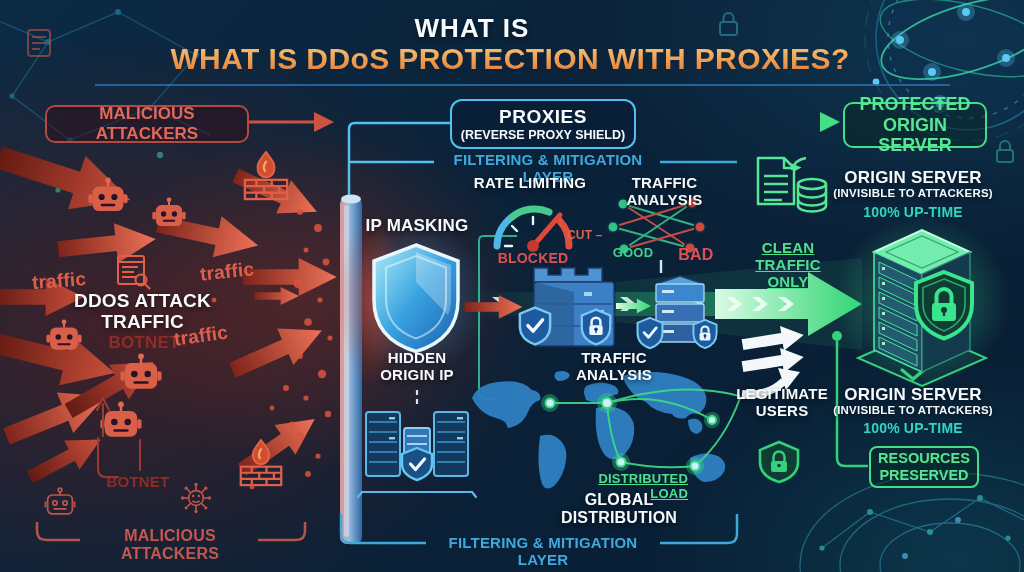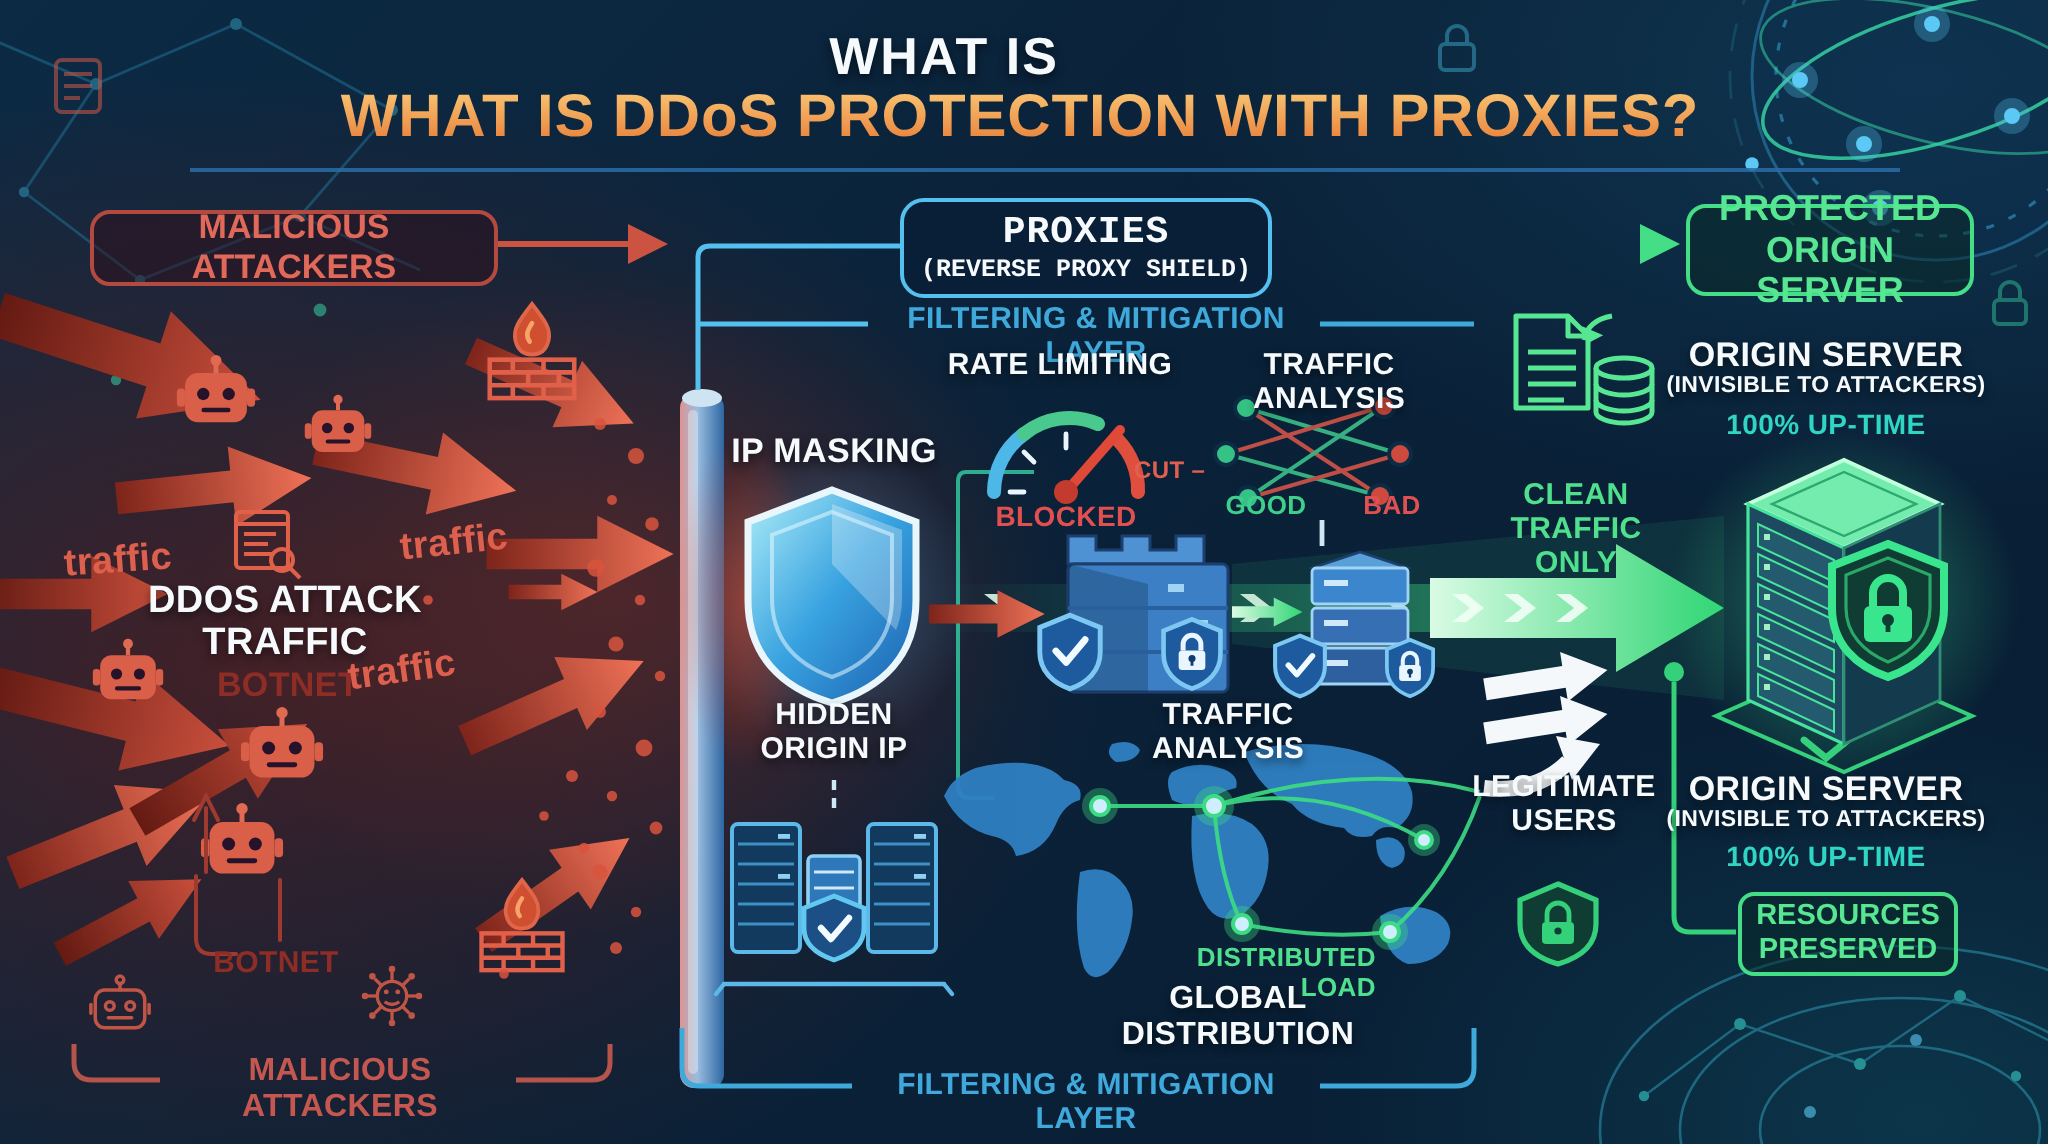--- a/index.html
+++ b/index.html
@@ -10,21 +10,21 @@
       radial-gradient(ellipse 300px 240px at 310px 300px, rgba(190,60,35,.28), rgba(190,60,35,0) 70%),
       radial-gradient(ellipse 500px 300px at 960px 40px, rgba(20,70,100,.55), rgba(20,70,100,0) 75%),
       radial-gradient(ellipse 420px 280px at 960px 560px, rgba(16,78,96,.5), rgba(16,78,96,0) 75%),
       linear-gradient(135deg,#0c2a44 0%,#0a2239 45%,#081d33 100%);
     font-family:"Liberation Sans",sans-serif;
   }
   .art{position:absolute;left:0;top:0;}
   .lbl{position:absolute;font-weight:700;text-align:center;line-height:1.12;letter-spacing:.2px;}
   .white{color:#f6fafc;text-shadow:0 2px 5px rgba(0,0,0,.55);}
   .cyan{color:#3fa9dc;}
-  .greenTxt{color:#4fe08e;}
+  .greenTxt{color:#4fe08e;text-decoration:underline;}
   .tealTxt{color:#2fd6c3;text-align:center;}
   .redTxt{color:#dd604e;}
   .maroonTxt{color:#8e2d26;}
   .boxlbl{position:absolute;display:flex;flex-direction:column;align-items:center;justify-content:center;
     font-weight:700;text-align:center;border-radius:10px;line-height:1.15;}
   .supertitle{left:372px;top:14px;width:200px;font-size:26px;letter-spacing:1px;}
   .maintitle{left:100px;top:42px;width:820px;font-size:30px;letter-spacing:.4px;
     color:#f2994a;
     background:linear-gradient(180deg,#f9c472 10%,#e8823c 85%);
     -webkit-background-clip:text;background-clip:text;-webkit-text-fill-color:transparent;}
@@ -571,38 +571,38 @@
     </g>
   </svg>
 
   <div class="lbl white supertitle">WHAT IS</div>
   <div class="lbl maintitle">WHAT IS DDoS PROTECTION WITH PROXIES?</div>
 
   <div class="boxlbl" style="left:45px;top:105px;width:200px;height:34px;border:2.5px solid #b3493f;background:rgba(48,14,24,.45);color:#e0695a;font-size:17px;">
     <span>MALICIOUS ATTACKERS</span>
   </div>
 
-  <div class="boxlbl" style="left:450px;top:99px;width:182px;height:46px;border:2.5px solid #54c0f0;background:rgba(8,30,55,.85);border-radius:12px;color:#f6fafc;font-family:Liberation Mono, monospace;">
+  <div class="boxlbl" style="left:450px;top:99px;width:182px;height:46px;border:2.5px solid #54c0f0;background:rgba(8,30,55,.85);border-radius:12px;color:#f6fafc;">
     <span style="font-size:19px;letter-spacing:.5px;">PROXIES</span>
     <span style="font-size:12.5px;">(REVERSE PROXY SHIELD)</span>
   </div>
 
   <div class="boxlbl" style="left:843px;top:102px;width:140px;height:42px;border:2.5px solid #43de85;background:rgba(8,40,35,.5);color:#57e792;font-size:18px;">
     <span>PROTECTED</span>
     <span>ORIGIN SERVER</span>
   </div>
 
   <div class="lbl cyan" style="left:437px;top:152px;width:222px;font-size:15px;">FILTERING &amp; MITIGATION LAYER</div>
 
   <div class="lbl white" style="left:460px;top:175px;width:140px;font-size:15px;">RATE LIMITING</div>
   <div class="lbl white" style="left:592px;top:175px;width:145px;font-size:15px;">TRAFFIC ANALYSIS</div>
   <div class="lbl" style="left:495px;top:251px;width:76px;font-size:14px;color:#e05050;">BLOCKED</div>
   <div class="lbl" style="left:567px;top:229px;width:48px;font-size:12px;color:#e06050;text-align:left;">CUT –</div>
   <div class="lbl" style="left:610px;top:246px;width:46px;font-size:13px;color:#3fcf8a;">GOOD</div>
-  <div class="lbl" style="left:676px;top:246px;width:40px;font-size:13px;color:#e05050;">BAD</div>
+  <div class="lbl" style="left:676px;top:246px;width:40px;font-size:16px;color:#e05050;">BAD</div>
 
   <div class="lbl white" style="left:352px;top:216px;width:130px;font-size:17px;">IP MASKING</div>
   <div class="lbl white" style="left:366px;top:350px;width:102px;font-size:15px;">
     <div>HIDDEN</div>
     <div>ORIGIN IP</div>
   </div>
   <div class="lbl white" style="left:543px;top:350px;width:142px;font-size:15px;">TRAFFIC ANALYSIS</div>
 
   <div class="lbl white" style="left:70px;top:290px;width:145px;font-size:19px;">
     <div>DDOS ATTACK</div>

